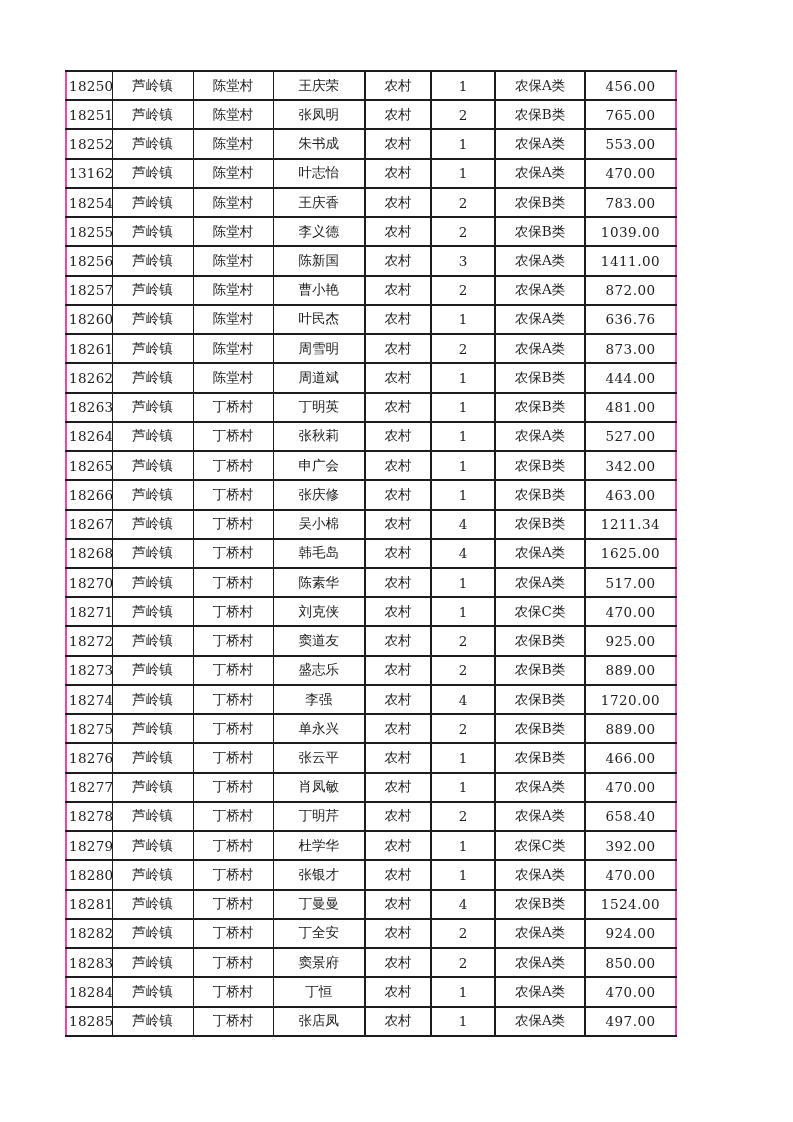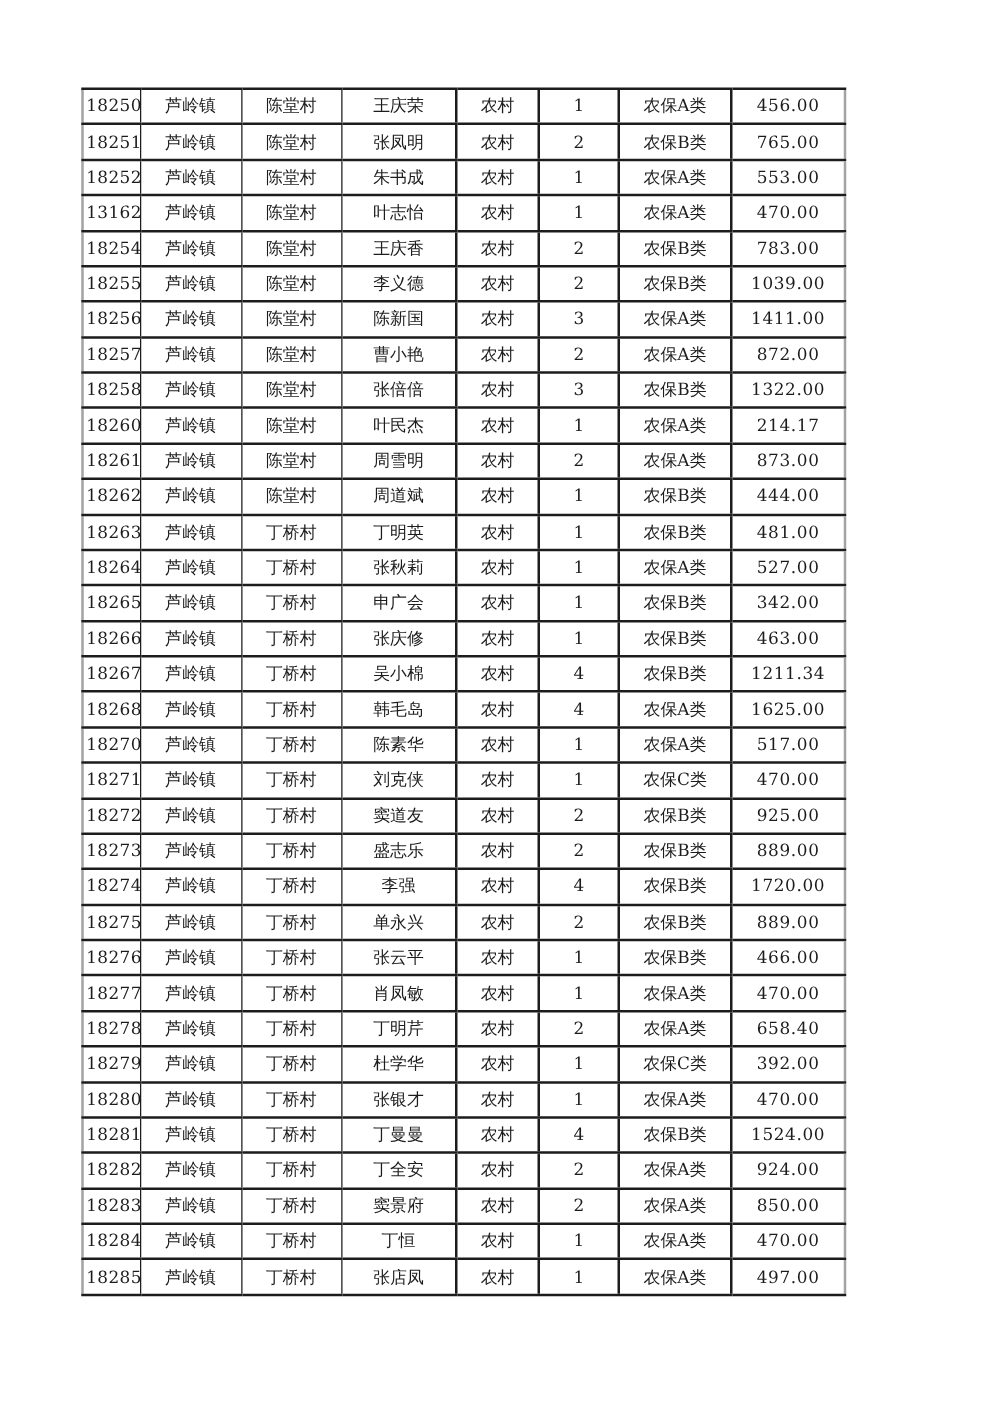--- a/index.html
+++ b/index.html
@@ -23,21 +23,21 @@
     overflow: hidden;
   }
   table.records {
     position: absolute;
     left: 65px;
     top: 70px;
     width: 610px;
     height: 967px;
     border-collapse: collapse;
     table-layout: fixed;
-    border: 2px solid #a3a3a3;
+    border: 2px solid #ec4899;
   }
   table.records td {
     border: 1px solid #1c1c1c;
     border-top-width: 2px;
     border-bottom-width: 2px;
     text-align: center;
     vertical-align: middle;
     font-size: 13.5px;
     padding: 0 2px;
     white-space: nowrap;
@@ -150,38 +150,28 @@
           <td>18257</td>
           <td>芦岭镇</td>
           <td>陈堂村</td>
           <td>曹小艳</td>
           <td>农村</td>
           <td>2</td>
           <td>农保A类</td>
           <td>872.00</td>
         </tr>
         <tr>
-          <td>18258</td>
-          <td>芦岭镇</td>
-          <td>陈堂村</td>
-          <td>张倍倍</td>
-          <td>农村</td>
-          <td>3</td>
-          <td>农保B类</td>
-          <td>1322.00</td>
-        </tr>
-        <tr>
           <td>18260</td>
           <td>芦岭镇</td>
           <td>陈堂村</td>
           <td>叶民杰</td>
           <td>农村</td>
           <td>1</td>
           <td>农保A类</td>
-          <td>214.17</td>
+          <td>636.76</td>
         </tr>
         <tr>
           <td>18261</td>
           <td>芦岭镇</td>
           <td>陈堂村</td>
           <td>周雪明</td>
           <td>农村</td>
           <td>2</td>
           <td>农保A类</td>
           <td>873.00</td>

